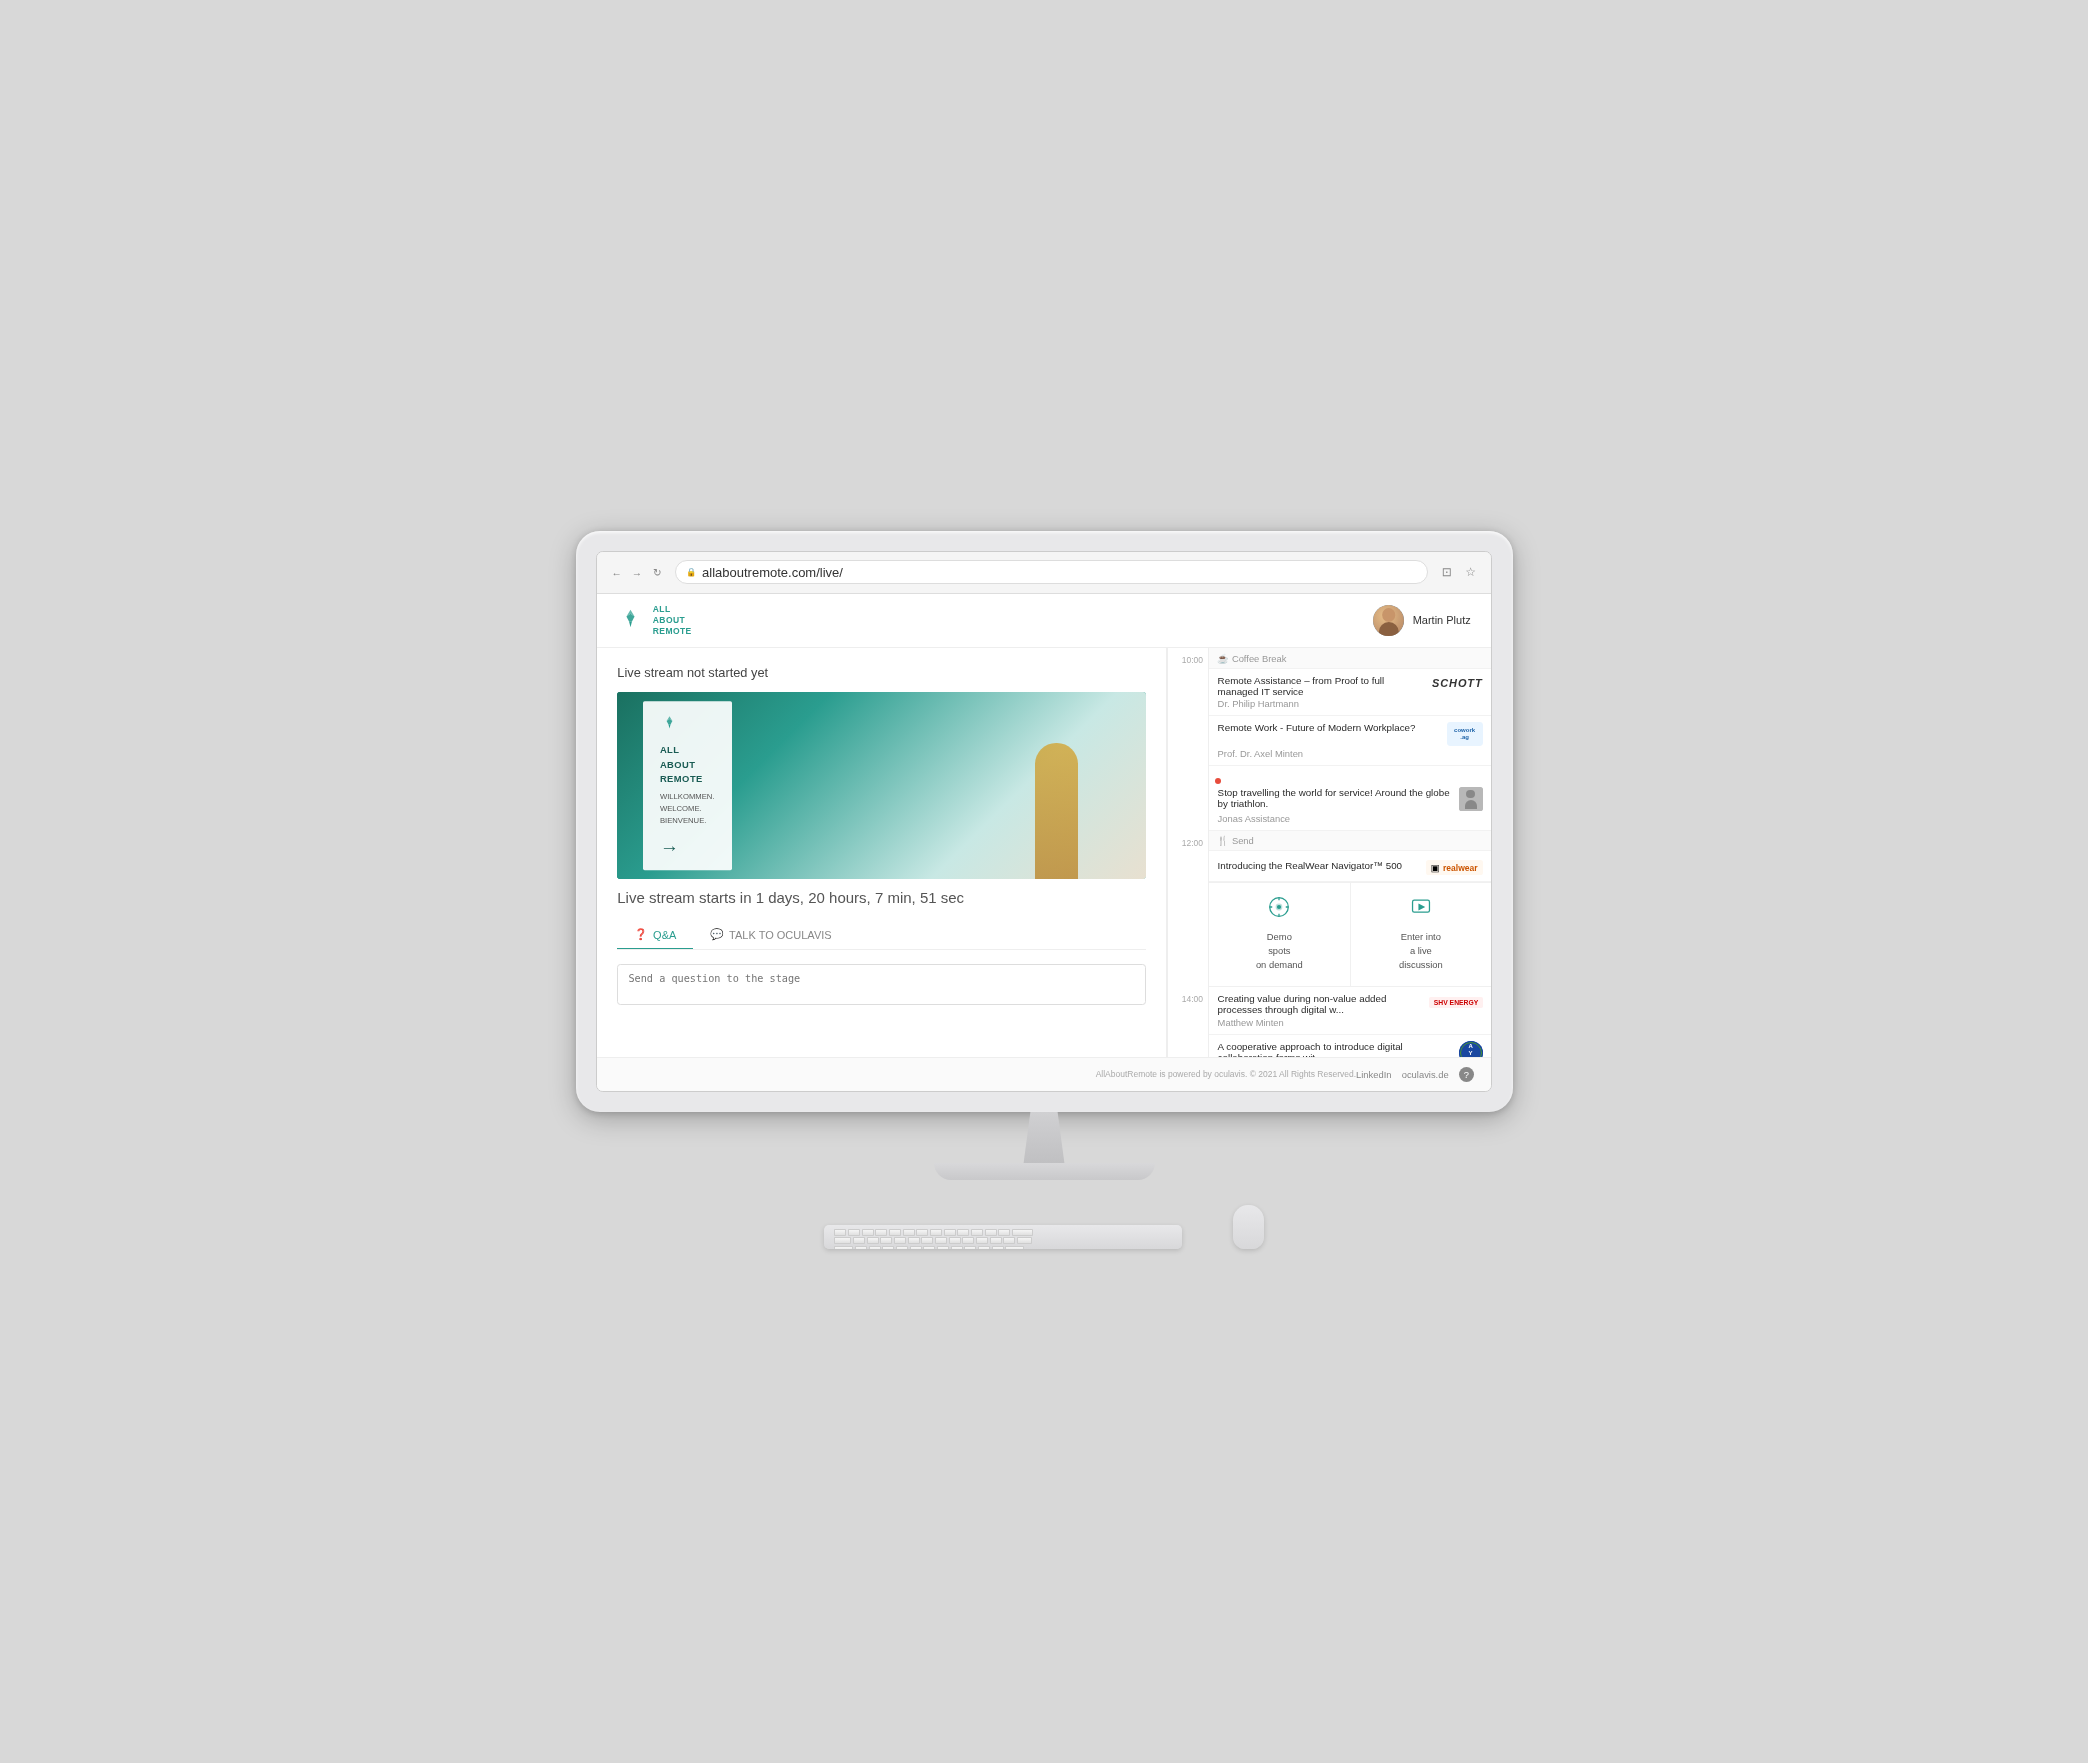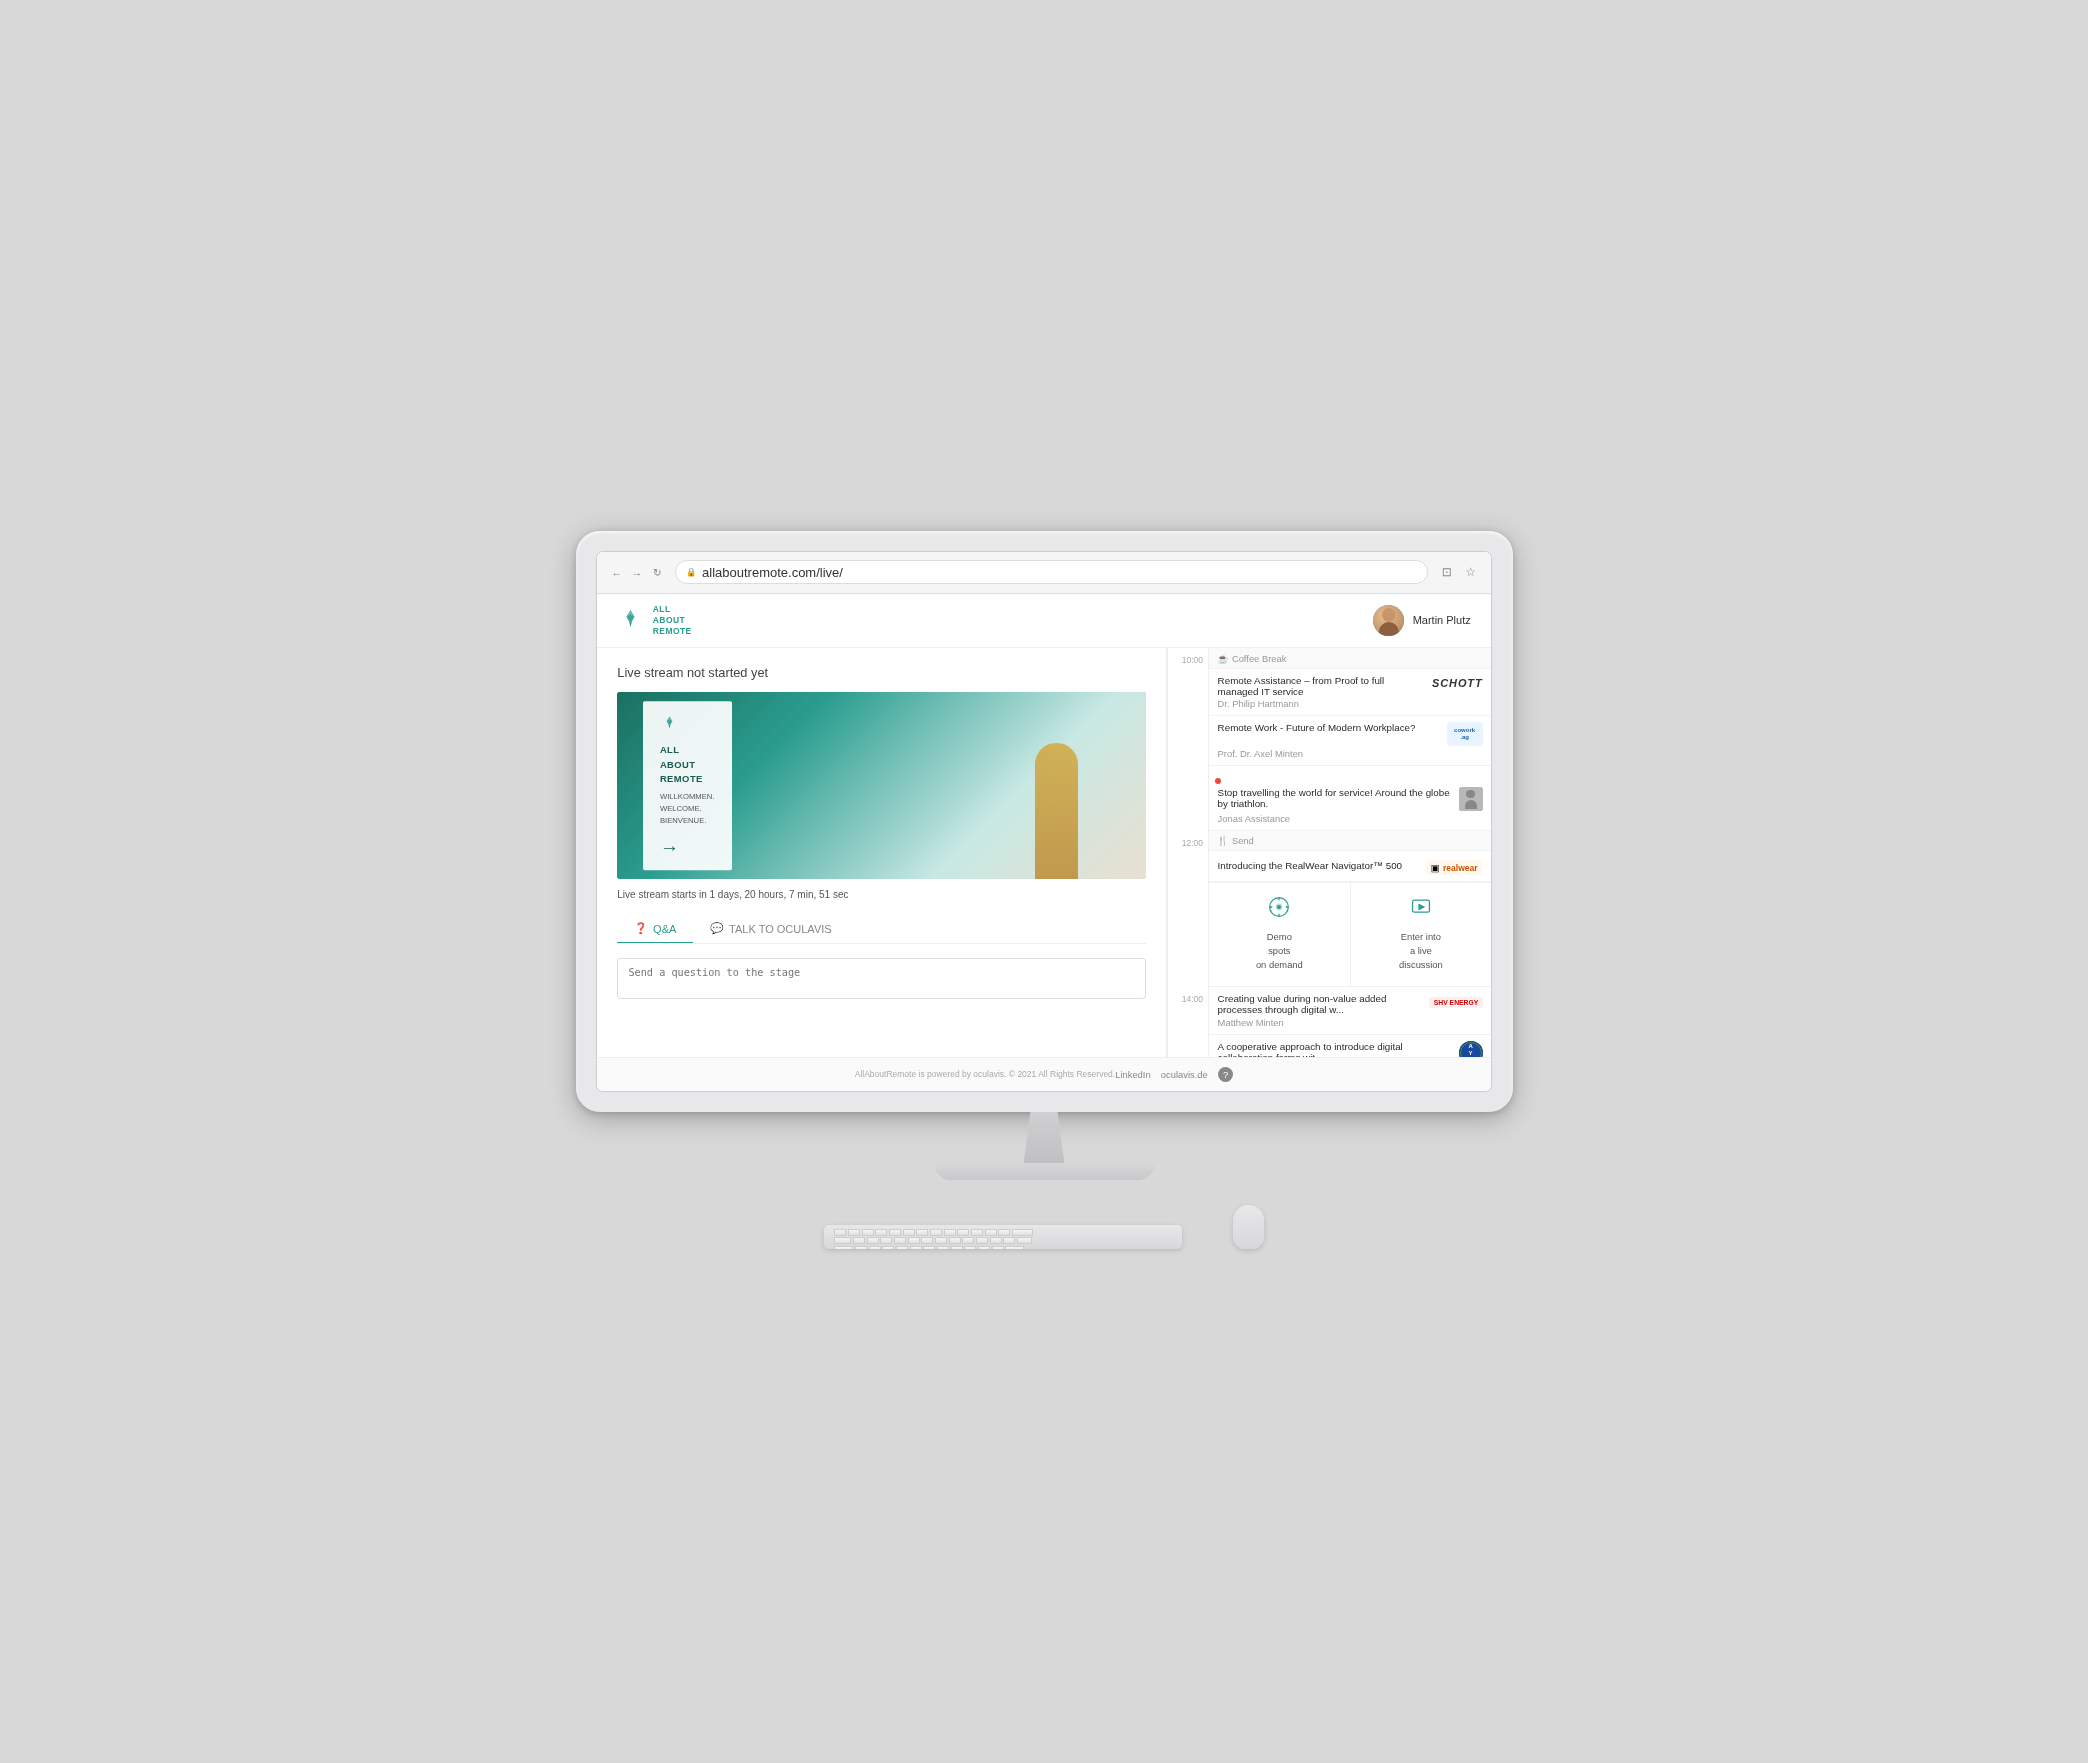--- a/index.html
+++ b/index.html
@@ -242,21 +242,21 @@
       line-height: 1.6;
     }
 
     .banner-arrow {
       font-size: 19px;
       color: #1a5c54;
       margin-top: 6.8px;
     }
 
     .countdown {
-      font-size: 10px;
+      font-size: 15px;
       color: #555;
       margin-bottom: 15.3px;
     }
 
     
     .tabs {
       display: flex;
       border-bottom: 0.9px solid #eee;
       margin-bottom: 13.6px;
     }
@@ -398,21 +398,21 @@
       color: #555;
       line-height: 1.5;
     }
 
     
     .footer {
       background: #fafafa;
       border-top: 0.9px solid #eee;
       padding: 8.5px 17px;
       display: flex;
-      justify-content: center;
+      justify-content: flex-end;
       align-items: center;
     }
 
     .footer-left {
       font-size: 8.5px;
       color: #aaa;
     }
 
     .footer-right {
       display: flex;

